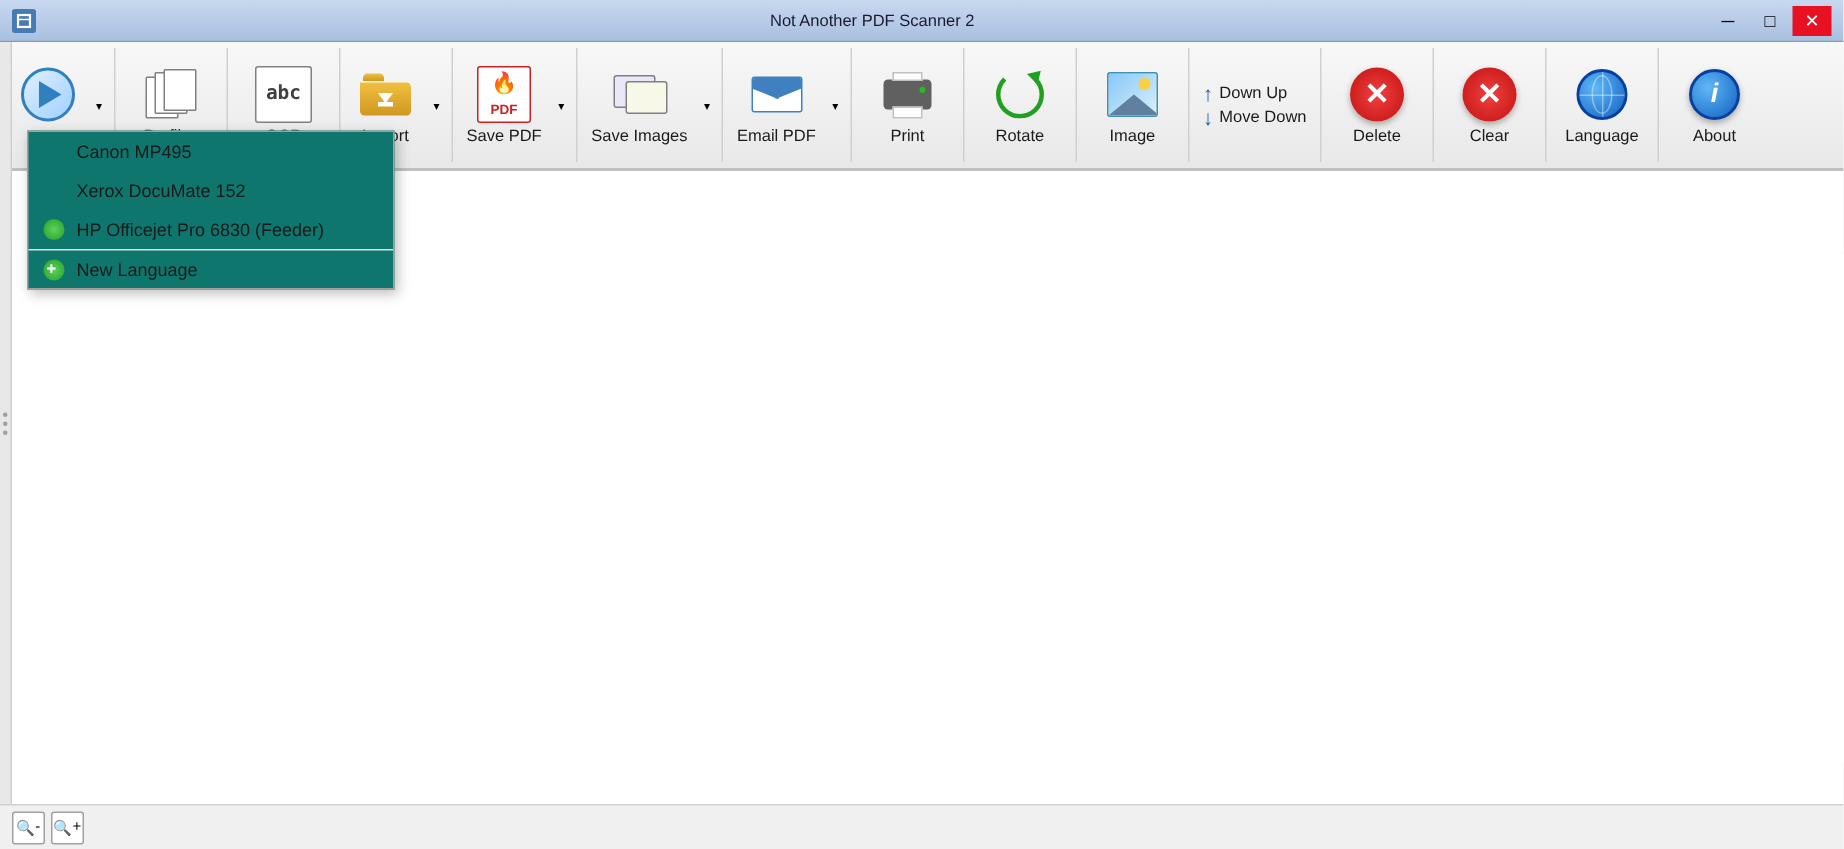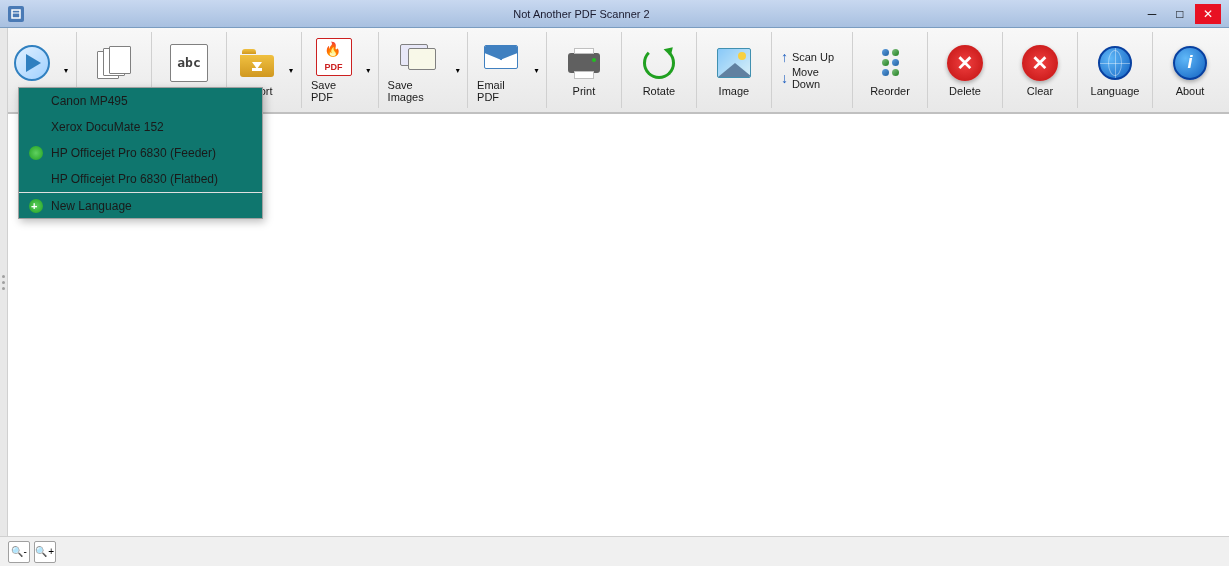--- a/index.html
+++ b/index.html
@@ -725,50 +725,29 @@
         </div>
       </div>
       <span>Image</span>
     </div>
   </div>
 
   <div class="toolbar-group">
     <div class="toolbar-move-group">
       <div class="move-item">
         <span class="move-arrow-up">↑</span>
-        <span>Scan Up</span>
+        <span>Down Up</span>
       </div>
       <div class="move-item">
         <span class="move-arrow-down">↓</span>
         <span>Move Down</span>
       </div>
     </div>
   </div>
 
-  <div class="toolbar-group">
-    <div class="toolbar-btn">
-      <div class="icon-reorder">
-        <div class="reorder-circles">
-          <div class="reorder-row">
-            <div class="reorder-dot"></div>
-            <div class="reorder-dot" style="background:linear-gradient(135deg,#80c080,#208020);"></div>
-          </div>
-          <div class="reorder-row">
-            <div class="reorder-dot" style="background:linear-gradient(135deg,#80c080,#208020);"></div>
-            <div class="reorder-dot"></div>
-          </div>
-          <div class="reorder-row">
-            <div class="reorder-dot"></div>
-            <div class="reorder-dot" style="background:linear-gradient(135deg,#80c080,#208020);"></div>
-          </div>
-        </div>
-      </div>
-      <span>Reorder</span>
-    </div>
-  </div>
 
   <div class="toolbar-group">
     <div class="toolbar-btn">
       <div class="icon-delete">
         <div class="delete-x">✕</div>
       </div>
       <span>Delete</span>
     </div>
   </div>
 
@@ -805,23 +784,20 @@
 
 <div class="dropdown-menu">
   <div class="dropdown-item">
     <span>Canon MP495</span>
   </div>
   <div class="dropdown-item">
     <span>Xerox DocuMate 152</span>
   </div>
   <div class="dropdown-item has-green">
     <span>HP Officejet Pro 6830 (Feeder)</span>
-  </div>
-  <div class="dropdown-item">
-    <span>HP Officejet Pro 6830 (Flatbed)</span>
   </div>
   <div class="dropdown-item new-profile">
     <span class="plus-sign">+</span>
     <span>New Language</span>
   </div>
 </div>
 
 <div class="main-content" style="position:absolute;top:114px;left:8px;right:0;bottom:30px;background:white;">
 </div>
 

